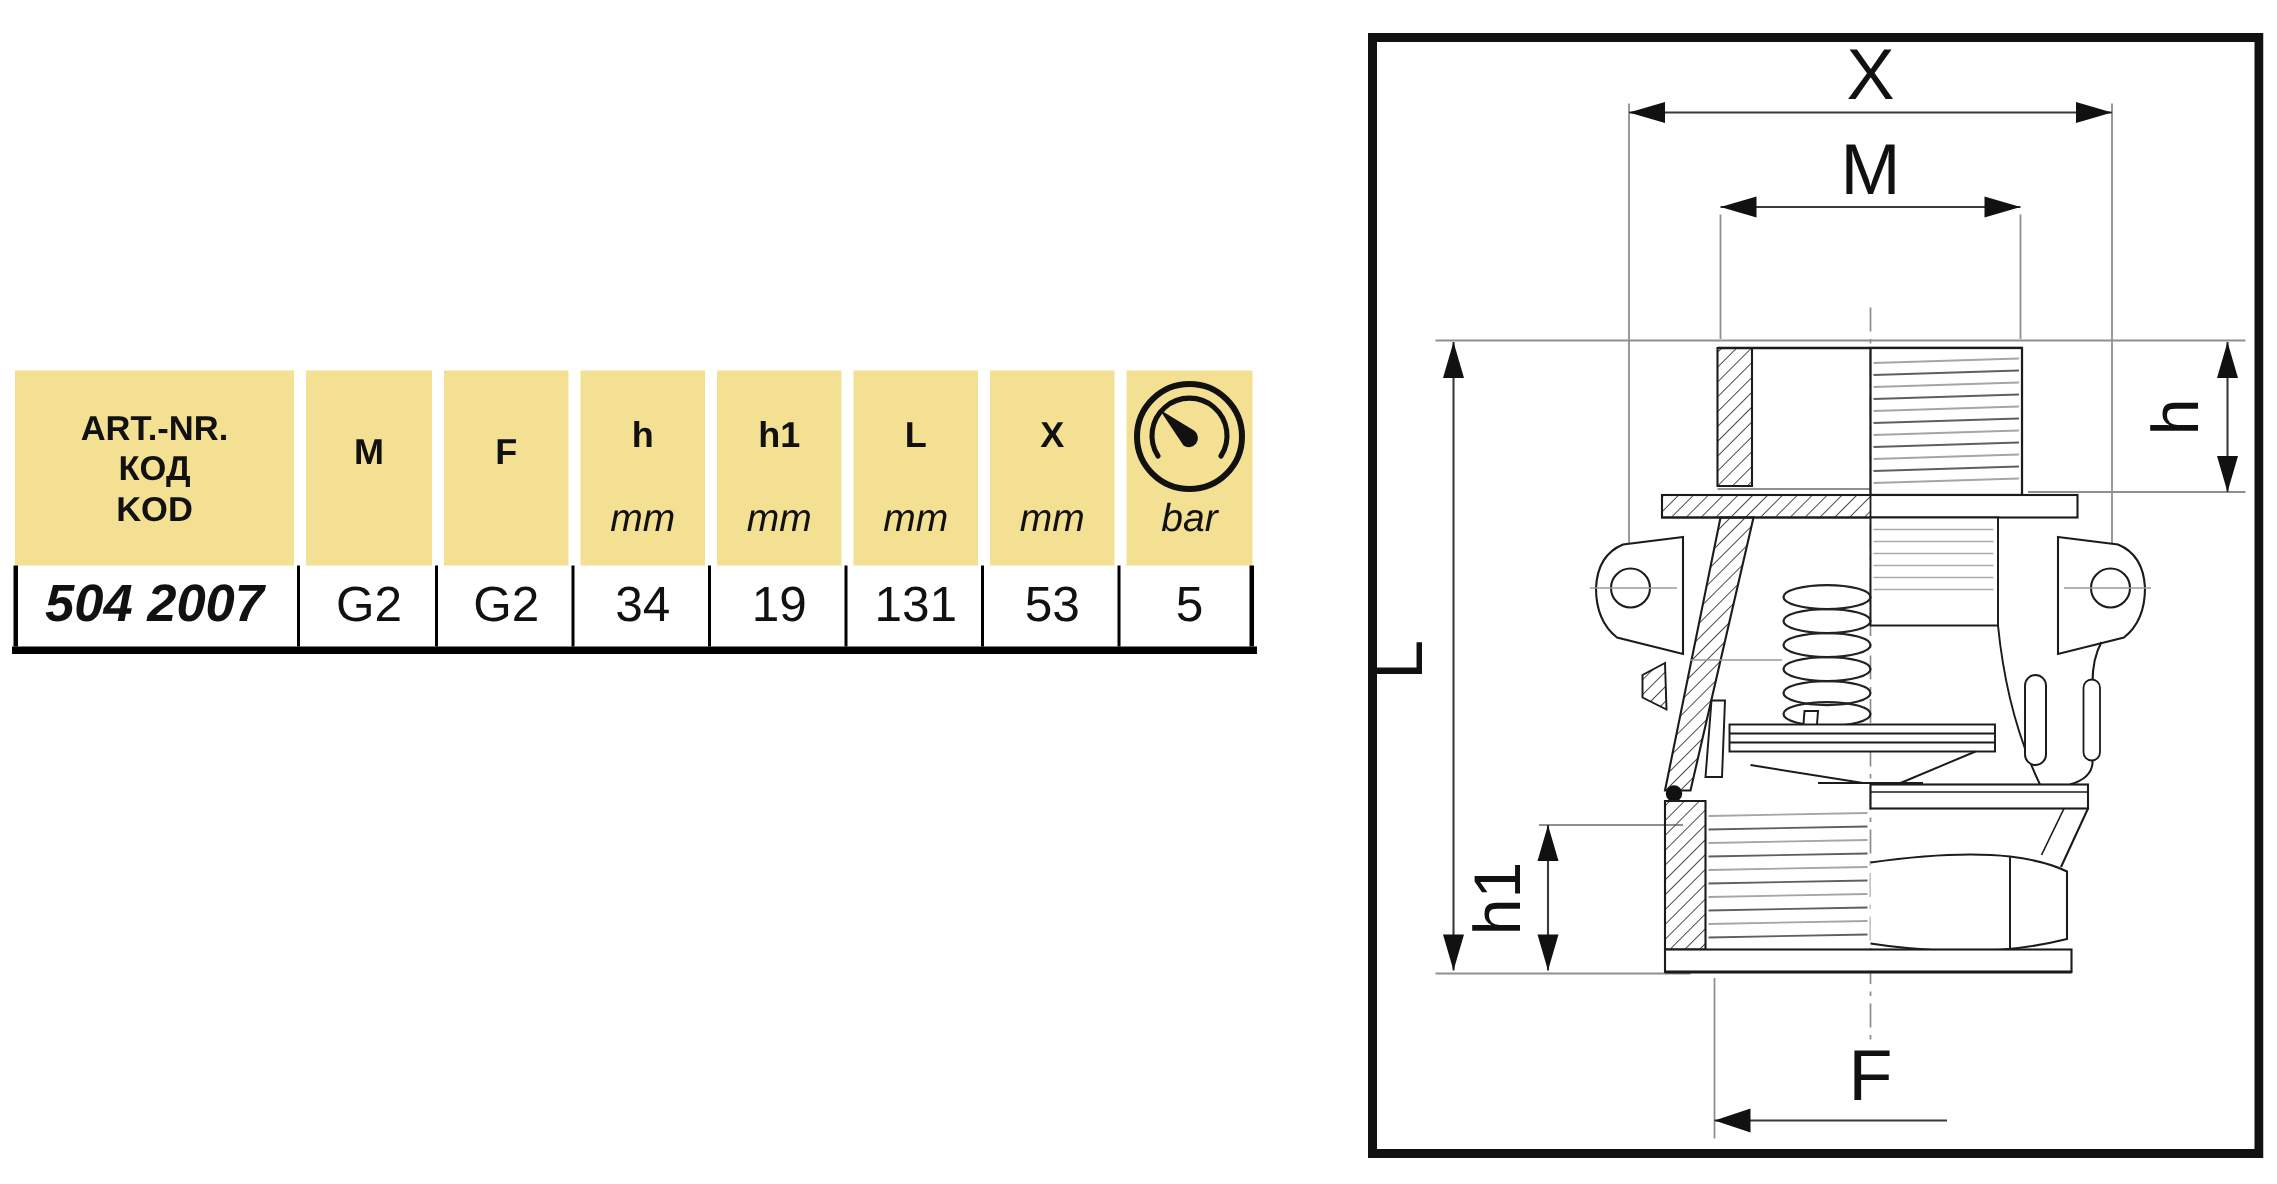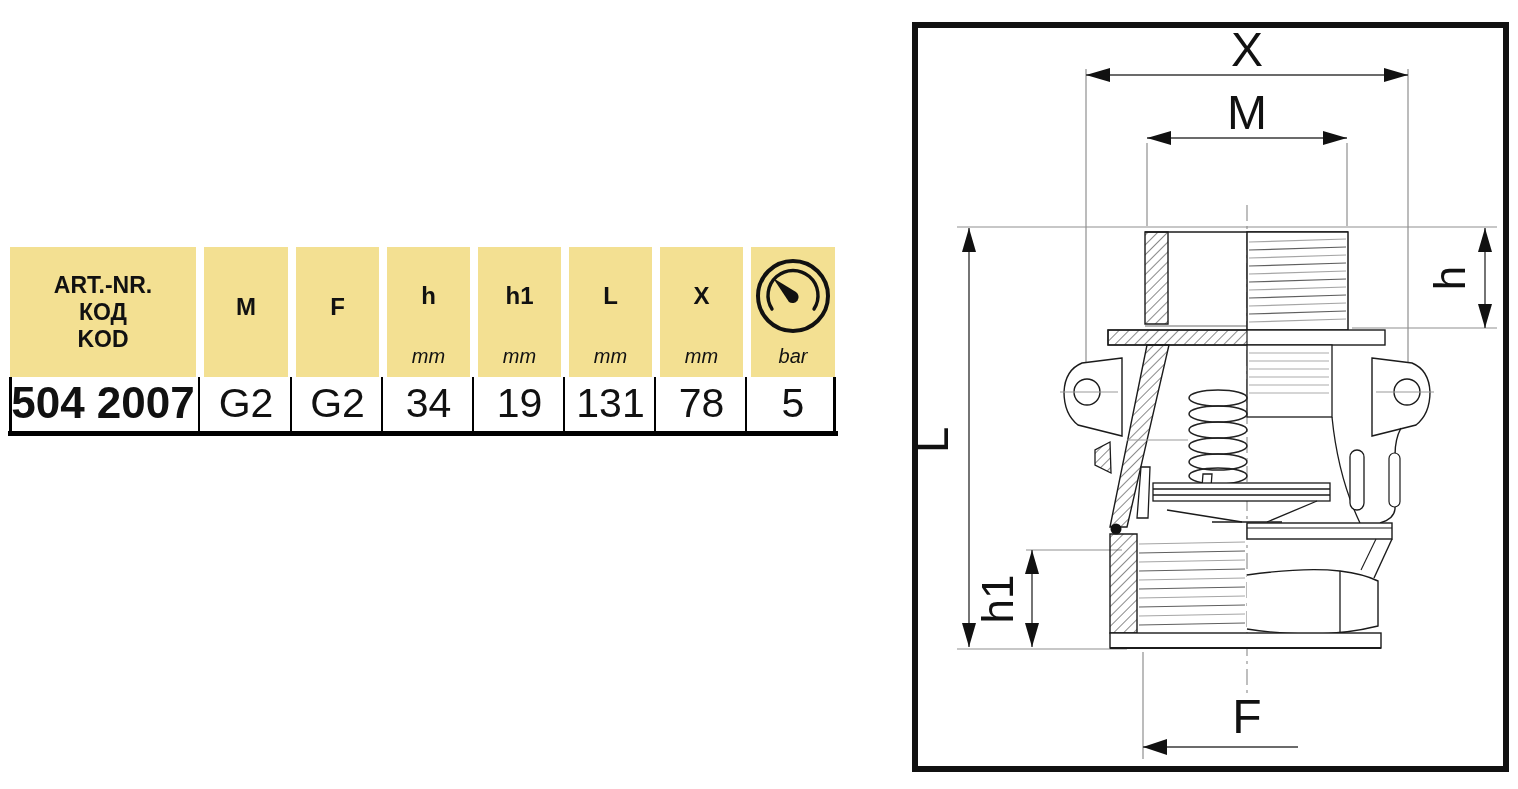--- a/index.html
+++ b/index.html
@@ -3,26 +3,26 @@
 <meta charset="utf-8">
 <style>
   html,body{margin:0;padding:0;background:#ffffff;}
   body{width:1518px;height:789px;position:relative;font-family:"Liberation Sans",sans-serif;color:#111;overflow:hidden;}
 
   
   .dtable{position:absolute;left:10px;top:247px;width:825px;height:190px;}
   .hcell{position:absolute;top:0;height:130px;background:#F3E092;display:flex;flex-direction:column;align-items:center;}
   .hcell .labwrap{flex:1;display:flex;align-items:center;justify-content:center;}
   .hlabel{font-weight:bold;font-size:24px;line-height:24px;}
-  .hunit{font-style:italic;font-size:20px;line-height:22px;padding-bottom:10px;min-height:0;}
+  .hunit{font-style:italic;font-size:26px;line-height:22px;padding-bottom:21px;min-height:0;}
   .artcell{justify-content:center;}
   .artline{font-weight:bold;font-size:23px;line-height:27px;text-align:center;}
   .gaugewrap{flex:1;display:flex;align-items:center;justify-content:center;}
-  .dcell{position:absolute;top:130px;height:54px;line-height:52px;font-size:41px;text-align:center;}
-  .dart{font-weight:bold;font-size:44px;}
+  .dcell{position:absolute;top:130px;height:54px;line-height:52px;font-size:33px;text-align:center;}
+  .dart{font-weight:bold;font-size:35px;font-style:italic;}
   .vline{position:absolute;top:130px;height:54px;width:2px;background:#000;}
   .bl{position:absolute;top:130px;height:54px;width:3px;background:#000;}
   .bbot{position:absolute;top:184px;left:-2px;width:830px;height:5px;background:#000;}
 
   
   .frame{position:absolute;left:912px;top:22px;width:597px;height:750px;}
   svg text{font-family:"Liberation Sans",sans-serif;}
 </style>
 </head>
 <body>
@@ -98,21 +98,21 @@
   <div class="vline" style="left:644px;"></div>
   <div class="vline" style="left:735px;"></div>
   <div class="bbot"></div>
 
   <div class="dcell dart" style="left:0;width:186px;">504 2007</div>
   <div class="dcell" style="left:194px;width:84px;">G2</div>
   <div class="dcell" style="left:286px;width:83px;">G2</div>
   <div class="dcell" style="left:377px;width:83px;">34</div>
   <div class="dcell" style="left:468px;width:83px;">19</div>
   <div class="dcell" style="left:559px;width:83px;">131</div>
-  <div class="dcell" style="left:650px;width:83px;">78</div>
+  <div class="dcell" style="left:650px;width:83px;">53</div>
   <div class="dcell" style="left:741px;width:84px;">5</div>
 </div>
 
 <div class="frame">
 <svg width="597" height="750" viewBox="0 0 597 750">
   <defs>
     <pattern id="hatch" patternUnits="userSpaceOnUse" width="7" height="7" patternTransform="rotate(45)">
       <line x1="0" y1="0" x2="0" y2="7" stroke="#3a3a3a" stroke-width="1.2"></line>
     </pattern>
   </defs>

